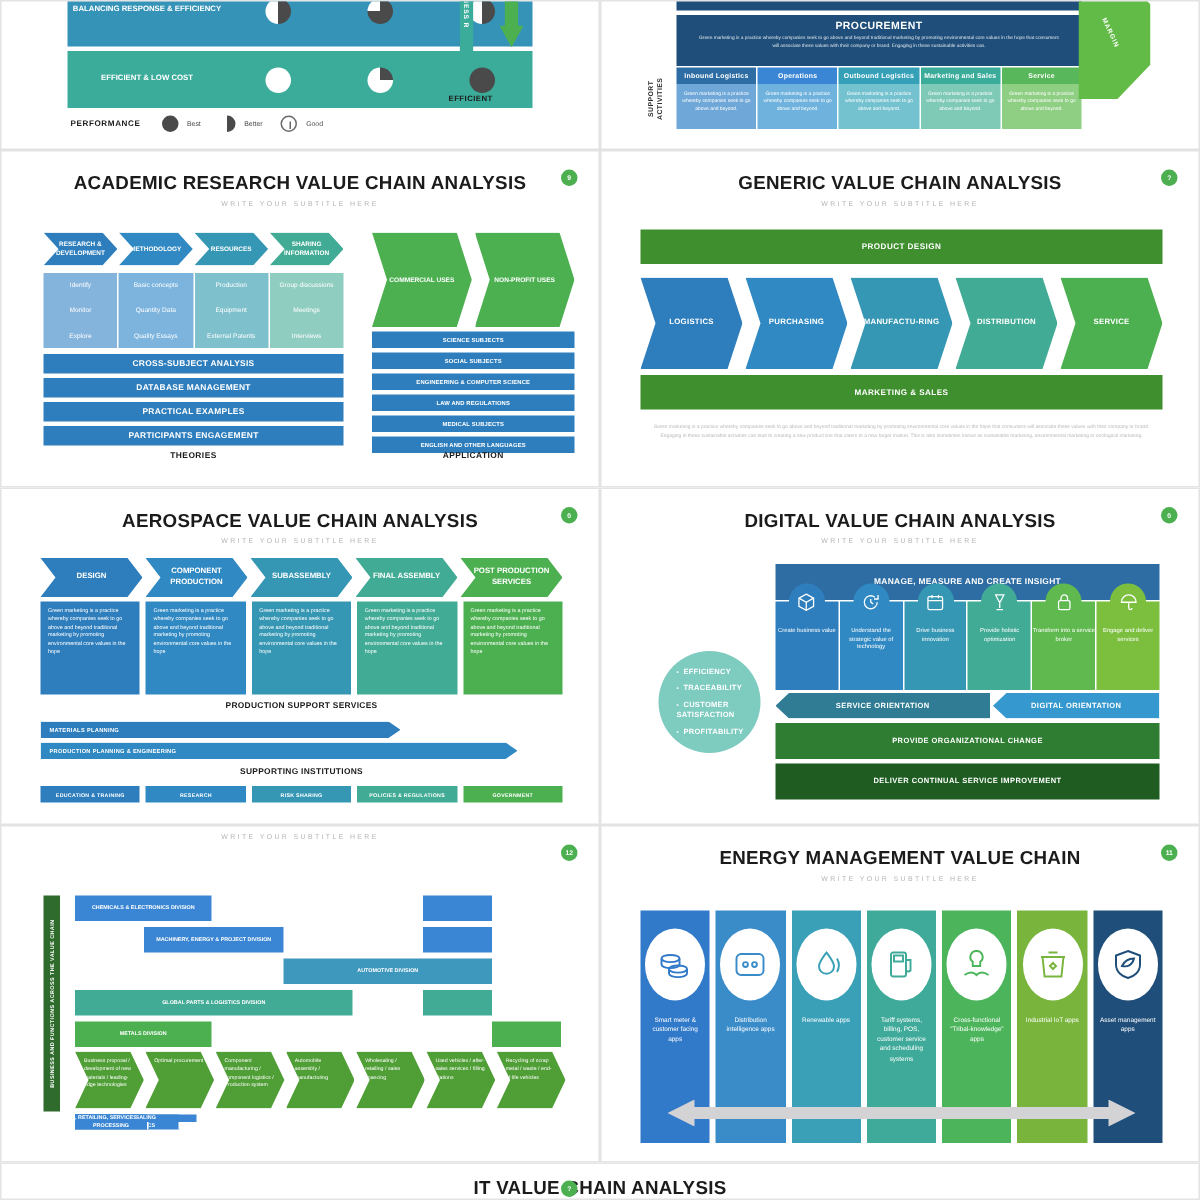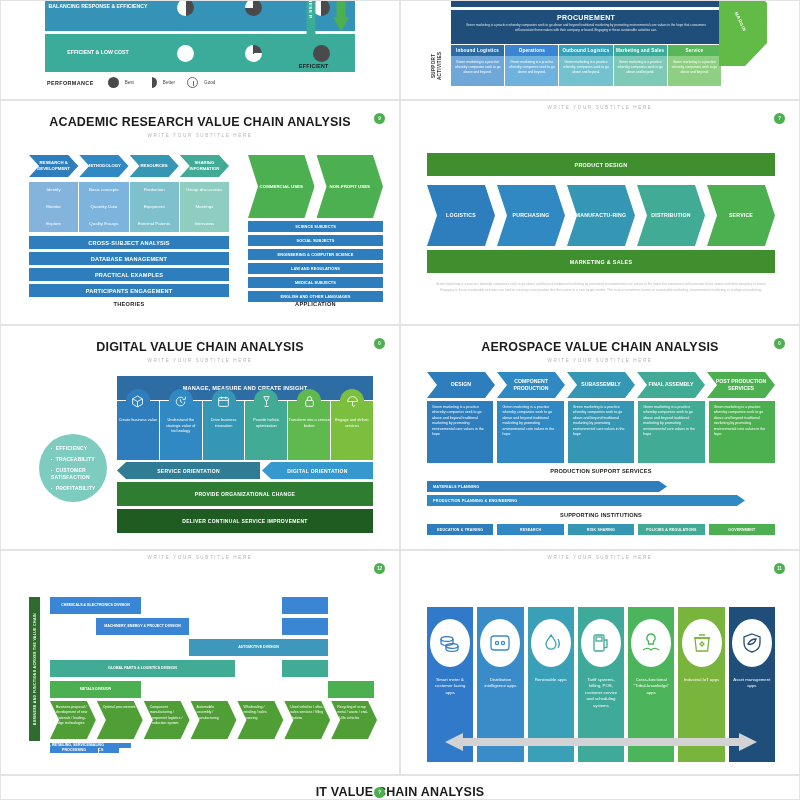--- a/index.html
+++ b/index.html
@@ -276,20 +276,21 @@
         <div class="bar acad-sb" style="height:11px; background:#2e7ebd; margin-bottom:3px;">LAW AND REGULATIONS</div>
         <div class="bar acad-sb" style="height:11px; background:#2e7ebd; margin-bottom:3px;">MEDICAL SUBJECTS</div>
         <div class="bar acad-sb" style="height:11px; background:#2e7ebd;">ENGLISH AND OTHER LANGUAGES</div>
       </div>
       <div class="caption" style="left:247px; top:200px; width:135px;">APPLICATION</div>
     </div>
   </div>
 
   <div class="slide">
     <div class="slide-inner">
+      <div class="s-title">GENERIC VALUE CHAIN ANALYSIS</div>
       <div class="s-sub">WRITE YOUR SUBTITLE HERE</div>
       <div class="badge">?</div>
 
       <div class="bar gen-band" style="position:absolute; left:26px; top:52px; width:348px; height:23px; background:#3f8f2e;">PRODUCT DESIGN</div>
 
       <div style="position:absolute; left:26px; top:84px; width:348px; height:61px; display:flex; gap:2px;">
         <div class="chev gen-chev" style="flex:1; background:#2e7ebd;">LOGISTICS</div>
         <div class="chev gen-chev" style="flex:1; background:#3089c2;">PURCHASING</div>
         <div class="chev gen-chev" style="flex:1; background:#3597b4;">MANUFACTU-RING</div>
         <div class="chev gen-chev" style="flex:1; background:#41ab95;">DISTRIBUTION</div>
@@ -297,20 +298,59 @@
       </div>
 
       <div class="bar gen-band" style="position:absolute; left:26px; top:149px; width:348px; height:23px; background:#3f8f2e;">MARKETING &amp; SALES</div>
 
       <div class="gen-note" style="left:30px; top:181px; width:340px;">Green marketing is a practice whereby companies seek to go above and beyond traditional marketing by promoting environmental core values in the hope that consumers will associate these values with their company or brand. Engaging in these sustainable activities can lead to creating a new product line that caters to a new target market. This is also sometimes knows as sustainable marketing, environmental marketing or ecological marketing.</div>
     </div>
   </div>
 
   <div class="slide">
     <div class="slide-inner">
+      <div class="s-title">AEROSPACE VALUE CHAIN ANALYSIS</div>
+      <div class="s-sub">WRITE YOUR SUBTITLE HERE</div>
+      <div class="badge">0</div>
+
+      <div style="position:absolute; left:26px; top:46px; width:348px; height:26px; display:flex; gap:2px;">
+        <div class="chev aero-chev" style="flex:1; background:#2e7ebd;">DESIGN</div>
+        <div class="chev aero-chev" style="flex:1; background:#3089c2;">COMPONENT PRODUCTION</div>
+        <div class="chev aero-chev" style="flex:1; background:#3597b4;">SUBASSEMBLY</div>
+        <div class="chev aero-chev" style="flex:1; background:#41ab95;">FINAL ASSEMBLY</div>
+        <div class="chev aero-chev" style="flex:1; background:#4cb050;">POST PRODUCTION SERVICES</div>
+      </div>
+
+      <div style="position:absolute; left:26px; top:75px; width:348px; height:62px; display:flex; gap:4px;">
+        <div class="aero-body" style="flex:1; background:#2e7ebd;">Green marketing is a practice whereby companies seek to go above and beyond traditional marketing by promoting environmental core values in the hope</div>
+        <div class="aero-body" style="flex:1; background:#3089c2;">Green marketing is a practice whereby companies seek to go above and beyond traditional marketing by promoting environmental core values in the hope</div>
+        <div class="aero-body" style="flex:1; background:#3597b4;">Green marketing is a practice whereby companies seek to go above and beyond traditional marketing by promoting environmental core values in the hope</div>
+        <div class="aero-body" style="flex:1; background:#41ab95;">Green marketing is a practice whereby companies seek to go above and beyond traditional marketing by promoting environmental core values in the hope</div>
+        <div class="aero-body" style="flex:1; background:#4cb050;">Green marketing is a practice whereby companies seek to go above and beyond traditional marketing by promoting environmental core values in the hope</div>
+      </div>
+
+      <div class="aero-hd" style="left:26px; top:142px; width:348px;">PRODUCTION SUPPORT SERVICES</div>
+
+      <div class="aero-arrow" style="position:absolute; left:26px; top:155px; width:240px; height:11px; background:#2e7ebd;">MATERIALS PLANNING</div>
+      <div class="aero-arrow" style="position:absolute; left:26px; top:169px; width:318px; height:11px; background:#3089c2;">PRODUCTION PLANNING &amp; ENGINEERING</div>
+
+      <div class="aero-hd" style="left:26px; top:186px; width:348px;">SUPPORTING INSTITUTIONS</div>
+
+      <div style="position:absolute; left:26px; top:198px; width:348px; height:11px; display:flex; gap:4px;">
+        <div class="aero-inst" style="flex:1; background:#2e7ebd;">EDUCATION &amp; TRAINING</div>
+        <div class="aero-inst" style="flex:1; background:#3089c2;">RESEARCH</div>
+        <div class="aero-inst" style="flex:1; background:#3597b4;">RISK SHARING</div>
+        <div class="aero-inst" style="flex:1; background:#41ab95;">POLICIES &amp; REGULATIONS</div>
+        <div class="aero-inst" style="flex:1; background:#4cb050;">GOVERNMENT</div>
+      </div>
+    </div>
+  </div>
+
+  <div class="slide">
+    <div class="slide-inner">
       <div class="s-title">DIGITAL VALUE CHAIN ANALYSIS</div>
       <div class="s-sub">WRITE YOUR SUBTITLE HERE</div>
       <div class="badge">0</div>
 
       <div class="dg-top" style="position:absolute; left:116px; top:50px; width:256px; height:24px; background:#2e6da4;">MANAGE, MEASURE AND CREATE INSIGHT</div>
 
       <div style="position:absolute; left:116px; top:75px; width:256px; height:59px; display:flex; gap:1px;">
         <div class="dg-col" style="flex:1; background:#2e7ebd; position:relative;">
           <span class="dg-icon" style="background:#2e7ebd;">
             <svg width="13" height="13" viewBox="0 0 24 24" fill="none" stroke="#fff" stroke-width="1.6">
@@ -374,59 +414,20 @@
       </div>
 
       <div class="dg-bar" style="position:absolute; left:116px; top:156px; width:256px; height:24px; background:#2e7d32;">PROVIDE ORGANIZATIONAL CHANGE</div>
       <div class="dg-bar" style="position:absolute; left:116px; top:183px; width:256px; height:24px; background:#1f5c22;">DELIVER CONTINUAL SERVICE IMPROVEMENT</div>
 
       <div class="dg-circle" style="left:38px; top:108px; width:68px; height:68px;">
         <div>EFFICIENCY</div>
         <div>TRACEABILITY</div>
         <div>CUSTOMER SATISFACTION</div>
         <div>PROFITABILITY</div>
-      </div>
-    </div>
-  </div>
-
-  <div class="slide">
-    <div class="slide-inner">
-      <div class="s-title">AEROSPACE VALUE CHAIN ANALYSIS</div>
-      <div class="s-sub">WRITE YOUR SUBTITLE HERE</div>
-      <div class="badge">0</div>
-
-      <div style="position:absolute; left:26px; top:46px; width:348px; height:26px; display:flex; gap:2px;">
-        <div class="chev aero-chev" style="flex:1; background:#2e7ebd;">DESIGN</div>
-        <div class="chev aero-chev" style="flex:1; background:#3089c2;">COMPONENT PRODUCTION</div>
-        <div class="chev aero-chev" style="flex:1; background:#3597b4;">SUBASSEMBLY</div>
-        <div class="chev aero-chev" style="flex:1; background:#41ab95;">FINAL ASSEMBLY</div>
-        <div class="chev aero-chev" style="flex:1; background:#4cb050;">POST PRODUCTION SERVICES</div>
-      </div>
-
-      <div style="position:absolute; left:26px; top:75px; width:348px; height:62px; display:flex; gap:4px;">
-        <div class="aero-body" style="flex:1; background:#2e7ebd;">Green marketing is a practice whereby companies seek to go above and beyond traditional marketing by promoting environmental core values in the hope</div>
-        <div class="aero-body" style="flex:1; background:#3089c2;">Green marketing is a practice whereby companies seek to go above and beyond traditional marketing by promoting environmental core values in the hope</div>
-        <div class="aero-body" style="flex:1; background:#3597b4;">Green marketing is a practice whereby companies seek to go above and beyond traditional marketing by promoting environmental core values in the hope</div>
-        <div class="aero-body" style="flex:1; background:#41ab95;">Green marketing is a practice whereby companies seek to go above and beyond traditional marketing by promoting environmental core values in the hope</div>
-        <div class="aero-body" style="flex:1; background:#4cb050;">Green marketing is a practice whereby companies seek to go above and beyond traditional marketing by promoting environmental core values in the hope</div>
-      </div>
-
-      <div class="aero-hd" style="left:26px; top:142px; width:348px;">PRODUCTION SUPPORT SERVICES</div>
-
-      <div class="aero-arrow" style="position:absolute; left:26px; top:155px; width:240px; height:11px; background:#2e7ebd;">MATERIALS PLANNING</div>
-      <div class="aero-arrow" style="position:absolute; left:26px; top:169px; width:318px; height:11px; background:#3089c2;">PRODUCTION PLANNING &amp; ENGINEERING</div>
-
-      <div class="aero-hd" style="left:26px; top:186px; width:348px;">SUPPORTING INSTITUTIONS</div>
-
-      <div style="position:absolute; left:26px; top:198px; width:348px; height:11px; display:flex; gap:4px;">
-        <div class="aero-inst" style="flex:1; background:#2e7ebd;">EDUCATION &amp; TRAINING</div>
-        <div class="aero-inst" style="flex:1; background:#3089c2;">RESEARCH</div>
-        <div class="aero-inst" style="flex:1; background:#3597b4;">RISK SHARING</div>
-        <div class="aero-inst" style="flex:1; background:#41ab95;">POLICIES &amp; REGULATIONS</div>
-        <div class="aero-inst" style="flex:1; background:#4cb050;">GOVERNMENT</div>
       </div>
     </div>
   </div>
 
   <div class="slide">
     <div class="slide-inner">
       <div class="s-sub">WRITE YOUR SUBTITLE HERE</div>
       <div class="badge">12</div>
 
       <div class="vc-spine" style="left:28px; top:46px; width:11px; height:144px;">
@@ -462,20 +463,21 @@
         <div class="vc-foot" style="width:70px;">RAW MATERIALS PROCUREMENT, TRADING, LOGISTICS</div>
         <div class="vc-foot" style="width:49px;">MANUFACTURING AND PROCESSING</div>
         <div class="vc-foot" style="width:81px; border-right:none;">WHOLESALING</div>
         <div class="vc-foot" style="flex:1; border-right:none;">, RETAILING, SERVICES</div>
       </div>
     </div>
   </div>
 
   <div class="slide">
     <div class="slide-inner">
+      <div class="s-title">ENERGY MANAGEMENT VALUE CHAIN</div>
       <div class="s-sub">WRITE YOUR SUBTITLE HERE</div>
       <div class="badge">11</div>
 
       <div style="position:absolute; left:26px; top:56px; width:348px; height:155px; display:flex; gap:4px;">
         <div style="flex:1; background:#3179c9; display:flex; flex-direction:column; align-items:center;">
           <div class="en-oval">
             <svg width="24" height="24" viewBox="0 0 24 24" fill="none" stroke="#3179c9" stroke-width="1.3">
                 <ellipse cx="9" cy="8" rx="6" ry="2.4"></ellipse>
                 <path d="M3 8v4c0 1.3 2.7 2.4 6 2.4s6-1.1 6-2.4V8"></path>
                 <ellipse cx="14" cy="15" rx="6" ry="2.4"></ellipse>

